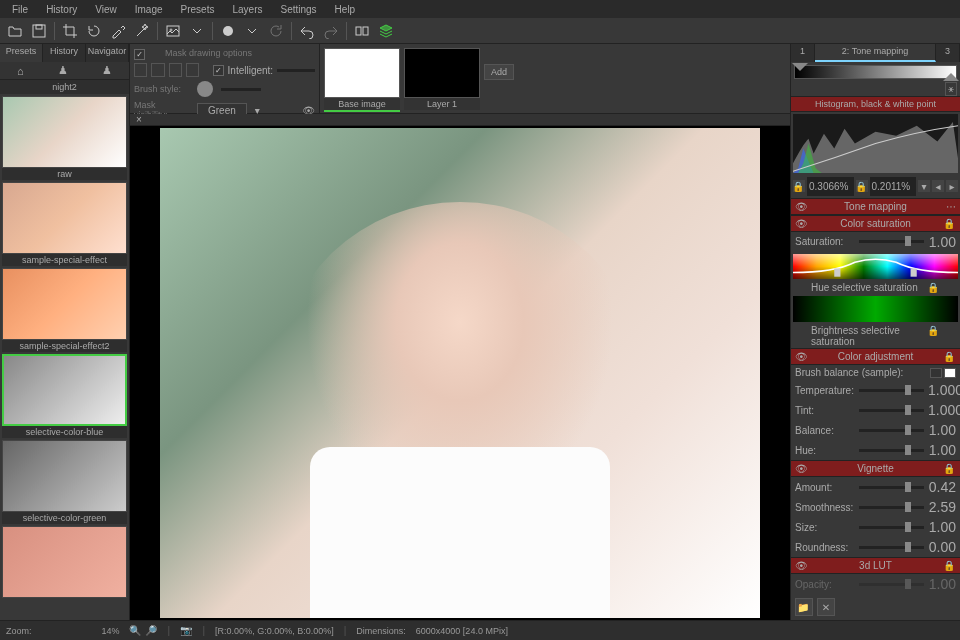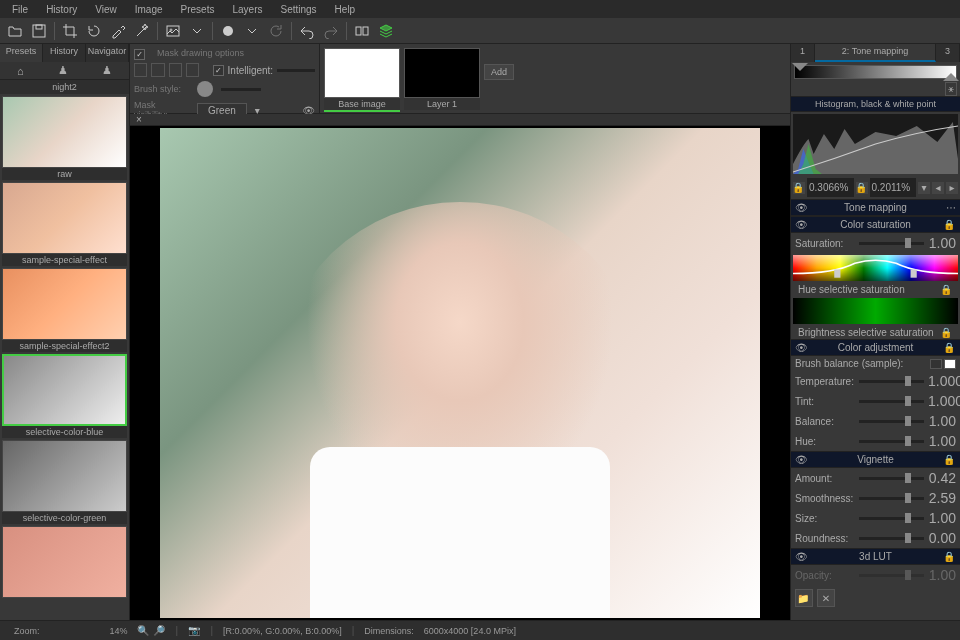--- a/index.html
+++ b/index.html
@@ -38,49 +38,49 @@
 .layer-label{text-align:center;font-size:9px;padding:1px;background:#333}
 .layer.active .layer-label{border-bottom:2px solid #4c4}
 .add-btn{padding:2px 6px;background:#444;border:1px solid #555;cursor:pointer;font-size:9px;margin-top:16px}
 .canvas-area{flex:1;background:#000;display:flex;align-items:center;justify-content:center;position:relative;overflow:hidden}
 .canvas-img{width:600px;height:490px;background:linear-gradient(135deg,#a8c8b0 0%,#7a9580 30%,#e8d5c8 50%,#f0e0d8 70%,#fff 100%);position:relative}
 .canvas-img::before{content:"";position:absolute;top:15%;left:20%;width:60%;height:70%;background:radial-gradient(ellipse at 50% 35%,#f5d8c8 0%,#e8c8b8 25%,transparent 60%);border-radius:50%}
 .canvas-img::after{content:"";position:absolute;bottom:0;left:25%;width:50%;height:35%;background:#fcfcfc;border-radius:20px 20px 0 0}
 .right-panel{width:170px;background:#383838;border-left:1px solid #222;display:flex;flex-direction:column;overflow-y:auto}
 .rtabs{display:flex;height:18px;background:#2e2e2e}
 .rtab{flex:1;text-align:center;padding:2px;font-size:9px;cursor:pointer;border-right:1px solid #222}
-.rtab.active{background:#383838;border-bottom:2px solid #0369a1}
+.rtab.active{background:#383838;border-bottom:2px solid #7dd3fc}
 .grad-bar{height:14px;margin:3px;background:linear-gradient(90deg,#000,#fff);border:1px solid #555;position:relative}
 .grad-bar::before{content:"";position:absolute;left:-3px;top:-3px;width:0;height:0;border-left:8px solid transparent;border-right:8px solid transparent;border-top:8px solid #888}
 .grad-bar::after{content:"";position:absolute;right:-3px;bottom:-3px;width:0;height:0;border-left:8px solid transparent;border-right:8px solid transparent;border-bottom:8px solid #888}
-.section-header{background:#0f172a;text-align:center;padding:2px;font-size:9px;border-top:1px solid #222;border-bottom:1px solid #222;position:relative}
+.section-header{background:#7f1d1d;text-align:center;padding:2px;font-size:9px;border-top:1px solid #222;border-bottom:1px solid #222;position:relative}
 .section-header .eye{position:absolute;left:4px;top:2px;cursor:pointer}
 .section-header .lock{position:absolute;right:4px;top:2px;cursor:pointer}
 .histogram{height:60px;margin:2px;background:#1a1a1a;position:relative;overflow:hidden}
 .histogram svg{width:100%;height:100%}
 .hist-controls{display:flex;align-items:center;padding:2px;gap:2px;font-size:8px}
 .hist-controls .val{background:#222;padding:4px 2px;flex:1}
 .hist-controls .btn{width:12px;height:12px;background:#444;cursor:pointer;display:flex;align-items:center;justify-content:center}
 .param-row{display:flex;align-items:center;padding:2px 4px;gap:4px}
 .param-row .lbl{font-size:10px;width:60px}
 .param-row .slider{flex:1;height:3px;background:#222;position:relative;cursor:pointer}
 .param-row .slider::after{content:"";position:absolute;width:6px;height:10px;background:#888;top:-4px;right:20%}
 .param-row .val{font-size:14px;width:28px;text-align:right}
 .sat-gradient{height:26px;margin:2px;background:linear-gradient(90deg,red,orange,yellow,green,cyan,blue,magenta,red);position:relative}
 .sat-gradient::before{content:"";position:absolute;top:0;left:0;right:0;bottom:0;background:linear-gradient(180deg,rgba(255,255,255,0.6),transparent,rgba(0,0,0,0.6))}
 .sat-curve{position:absolute;top:0;left:0;right:0;bottom:0}
 .hue-gradient{height:26px;margin:2px;background:linear-gradient(90deg,#000,#0a0,#000)}
-.sub-label{font-size:8px;color:#777;padding:1px 7px;display:flex;justify-content:space-between}
+.sub-label{font-size:8px;color:#777;padding:1px 20px;display:flex;justify-content:space-between}
 .sub-label .lock{cursor:pointer}
 .wb-row{display:flex;align-items:center;padding:2px 4px;gap:4px}
 .wb-swatches{display:flex;gap:2px}
 .wb-swatch{width:12px;height:10px;border:1px solid #555;cursor:pointer}
 .lut-row{display:flex;padding:4px;gap:4px}
 .lut-btn{width:18px;height:18px;background:#444;border:1px solid #555;cursor:pointer;display:flex;align-items:center;justify-content:center}
-.statusbar{height:20px;background:#2e2e2e;display:flex;align-items:center;padding:0 14px;gap:10px;border-top:1px solid #222;position:absolute;bottom:0;left:0;right:0}
+.statusbar{height:20px;background:#2e2e2e;display:flex;align-items:center;padding:0 6px;gap:10px;border-top:1px solid #222;position:absolute;bottom:0;left:0;right:0}
 .statusbar .item{font-size:9px;color:#999}
 .statusbar .sep{color:#555}
 .zoom-icons{display:flex;gap:3px}
 .zoom-icons span{cursor:pointer}
 .preset-img.raw{background:linear-gradient(135deg,#a8c8b0,#e8d5c8,#fff)}
 .preset-img.effect1{background:linear-gradient(135deg,#d8a890,#f0c0a0,#ffe0d0)}
 .preset-img.effect2{background:linear-gradient(135deg,#e89060,#ffb080,#ffd0b0)}
 .preset-img.blue{background:linear-gradient(135deg,#888,#bbb,#eee)}
 .preset-img.green{background:linear-gradient(135deg,#666,#999,#ccc)}
 .preset-img.last{background:linear-gradient(135deg,#d89080,#f0b0a0)}
@@ -227,21 +227,21 @@
         </div>
       <div class="preset">
           <div class="preset-img last"></div>
         </div>
     </div>
   </div>
 
   <div class="center">
     <div class="mask-panel">
       <div class="mask-left">
-        <div style="display:flex;align-items:center;gap:12px;margin-bottom:2px">
+        <div style="display:flex;align-items:center;gap:20px;margin-bottom:2px">
           <span class="checkbox checked"></span>
           <span class="title">Mask drawing options</span>
         </div>
         <div class="mask-icons">
           <span class="ico"></span>
           <span class="ico"></span>
           <span class="ico"></span>
           <span class="ico"></span>
           <span style="width:6px"></span>
           <span class="checkbox checked"></span>

